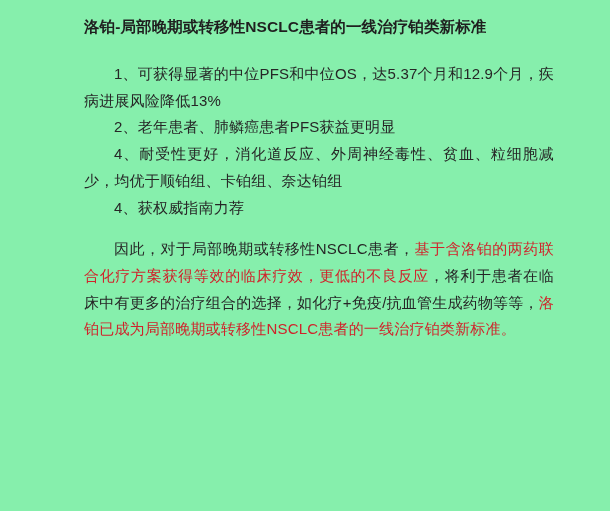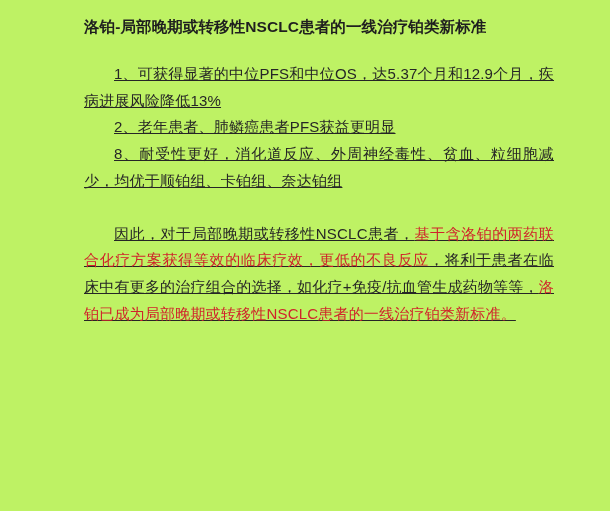--- a/index.html
+++ b/index.html
@@ -12,71 +12,71 @@
     background: #ffffff;
     font-family: "Liberation Sans", sans-serif;
     color: #2b2b2b;
     overflow: hidden;
   }
   .page {
     box-sizing: border-box;
     width: 610px;
     height: 511px;
     padding: 14px 56px 0 84px;
-    background: #bef264;
+    background: #86efac;
   }
   .title-block {
     margin: 0 0 6px 0;
   }
   .title-line {
     font-size: 15.5px;
     font-weight: bold;
     color: #1f1f1f;
     line-height: 1.62;
     letter-spacing: 0.1px;
     white-space: nowrap;
   }
   .para {
     font-size: 15px;
     line-height: 1.78;
     color: #262626;
     margin: 0;
     text-align: justify;
     letter-spacing: 0.2px;
-    text-decoration: underline;
   }
   .para + .para {
   }
   .indent {
     text-indent: 2em;
   }
   .spacer-md {
     height: 16px;
   }
   .red {
     color: #d0232b;
   }
   .body-block {
-    margin-top: 26px;
+    margin-top: 15px;
   }
 </style>
 </head>
 <body>
 
 <div class="page">
 
   <div class="title-block">
     <div class="title-line">洛铂-局部晚期或转移性NSCLC患者的一线治疗铂类新标准</div>
   </div>
 
   <div class="spacer-md"></div>
 
   <div class="points">
     <p class="para indent">1、可获得显著的中位PFS和中位OS，达5.37个月和12.9个月，疾病进展风险降低13%</p>
     <p class="para indent">2、老年患者、肺鳞癌患者PFS获益更明显</p>
-    <p class="para indent">8、耐受性更好，消化道反应、外周神经毒性、贫血、粒细胞减少，均优于顺铂组、卡铂组、奈达铂组</p>
+    <p class="para indent">4、耐受性更好，消化道反应、外周神经毒性、贫血、粒细胞减少，均优于顺铂组、卡铂组、奈达铂组</p>
+    <p class="para indent">4、获权威指南力荐</p>
   </div>
 
   <div class="body-block">
     <p class="para indent"><span>因此，对于局部晚期或转移性NSCLC患者，</span><span class="red">基于含洛铂的两药联合化疗方案获得等效的临床疗效，更低的不良反应</span><span>，将利于患者在临床中有更多的治疗组合的选择，如化疗+免疫/抗血管生成药物等等，</span><span class="red">洛铂已成为局部晚期或转移性NSCLC患者的一线治疗铂类新标准。</span></p>
   </div>
 
 </div>
 
 </body></html>

